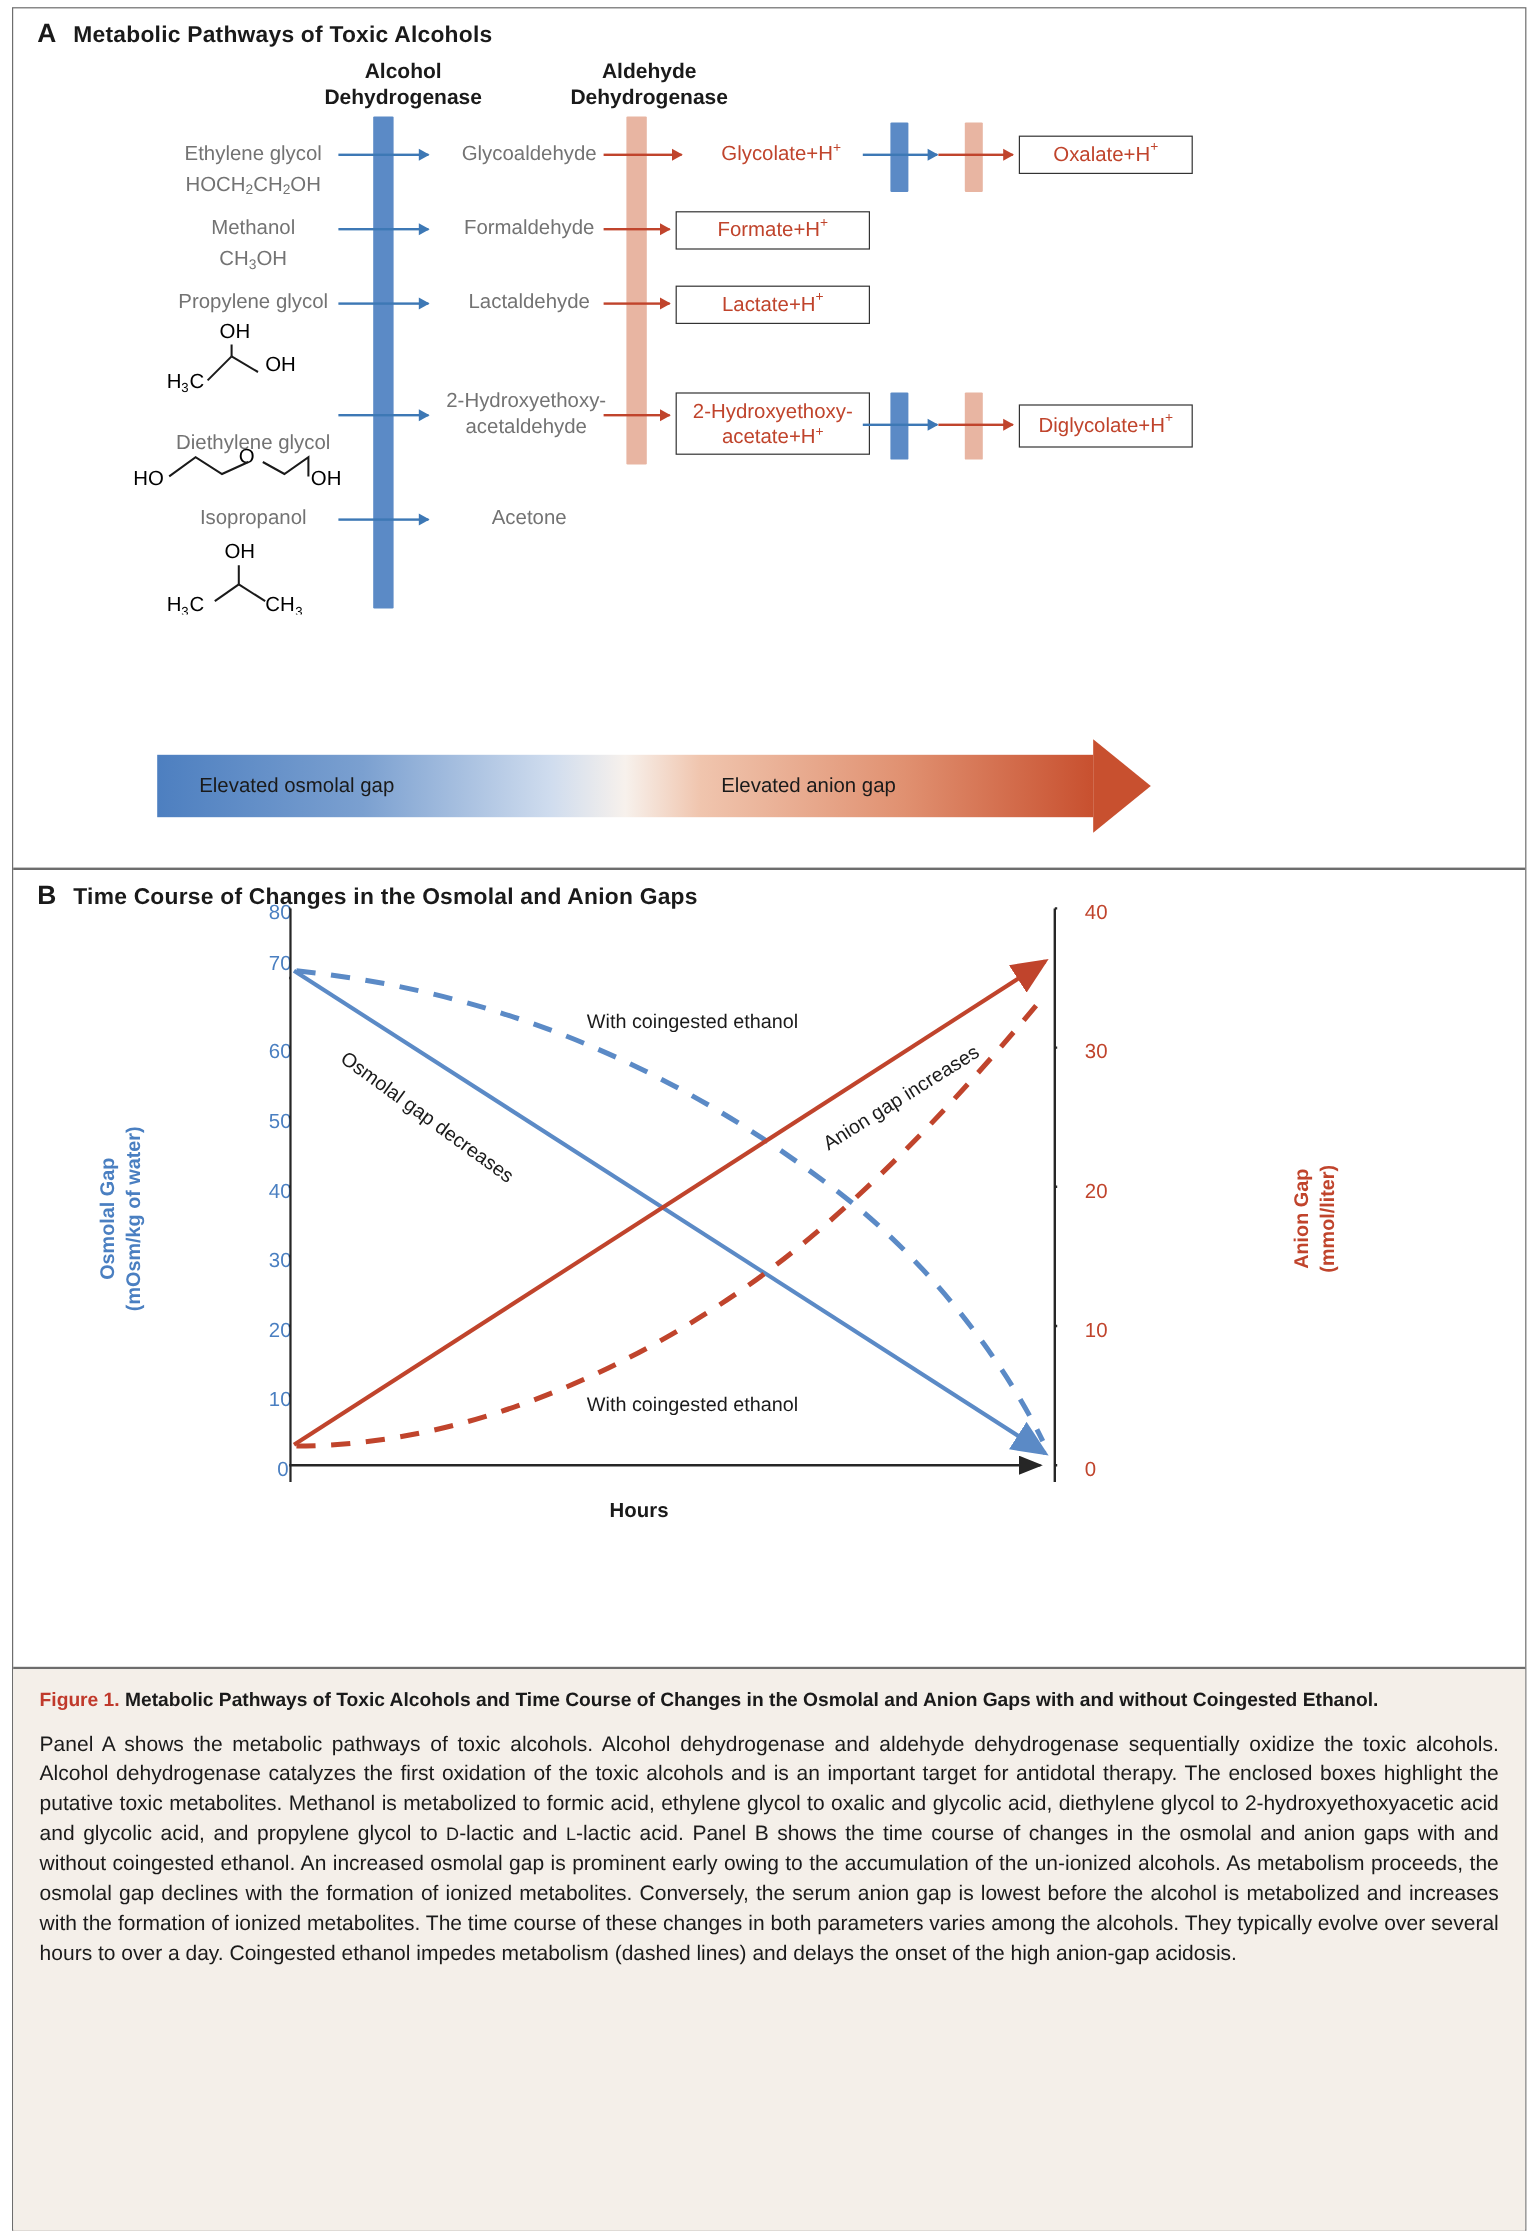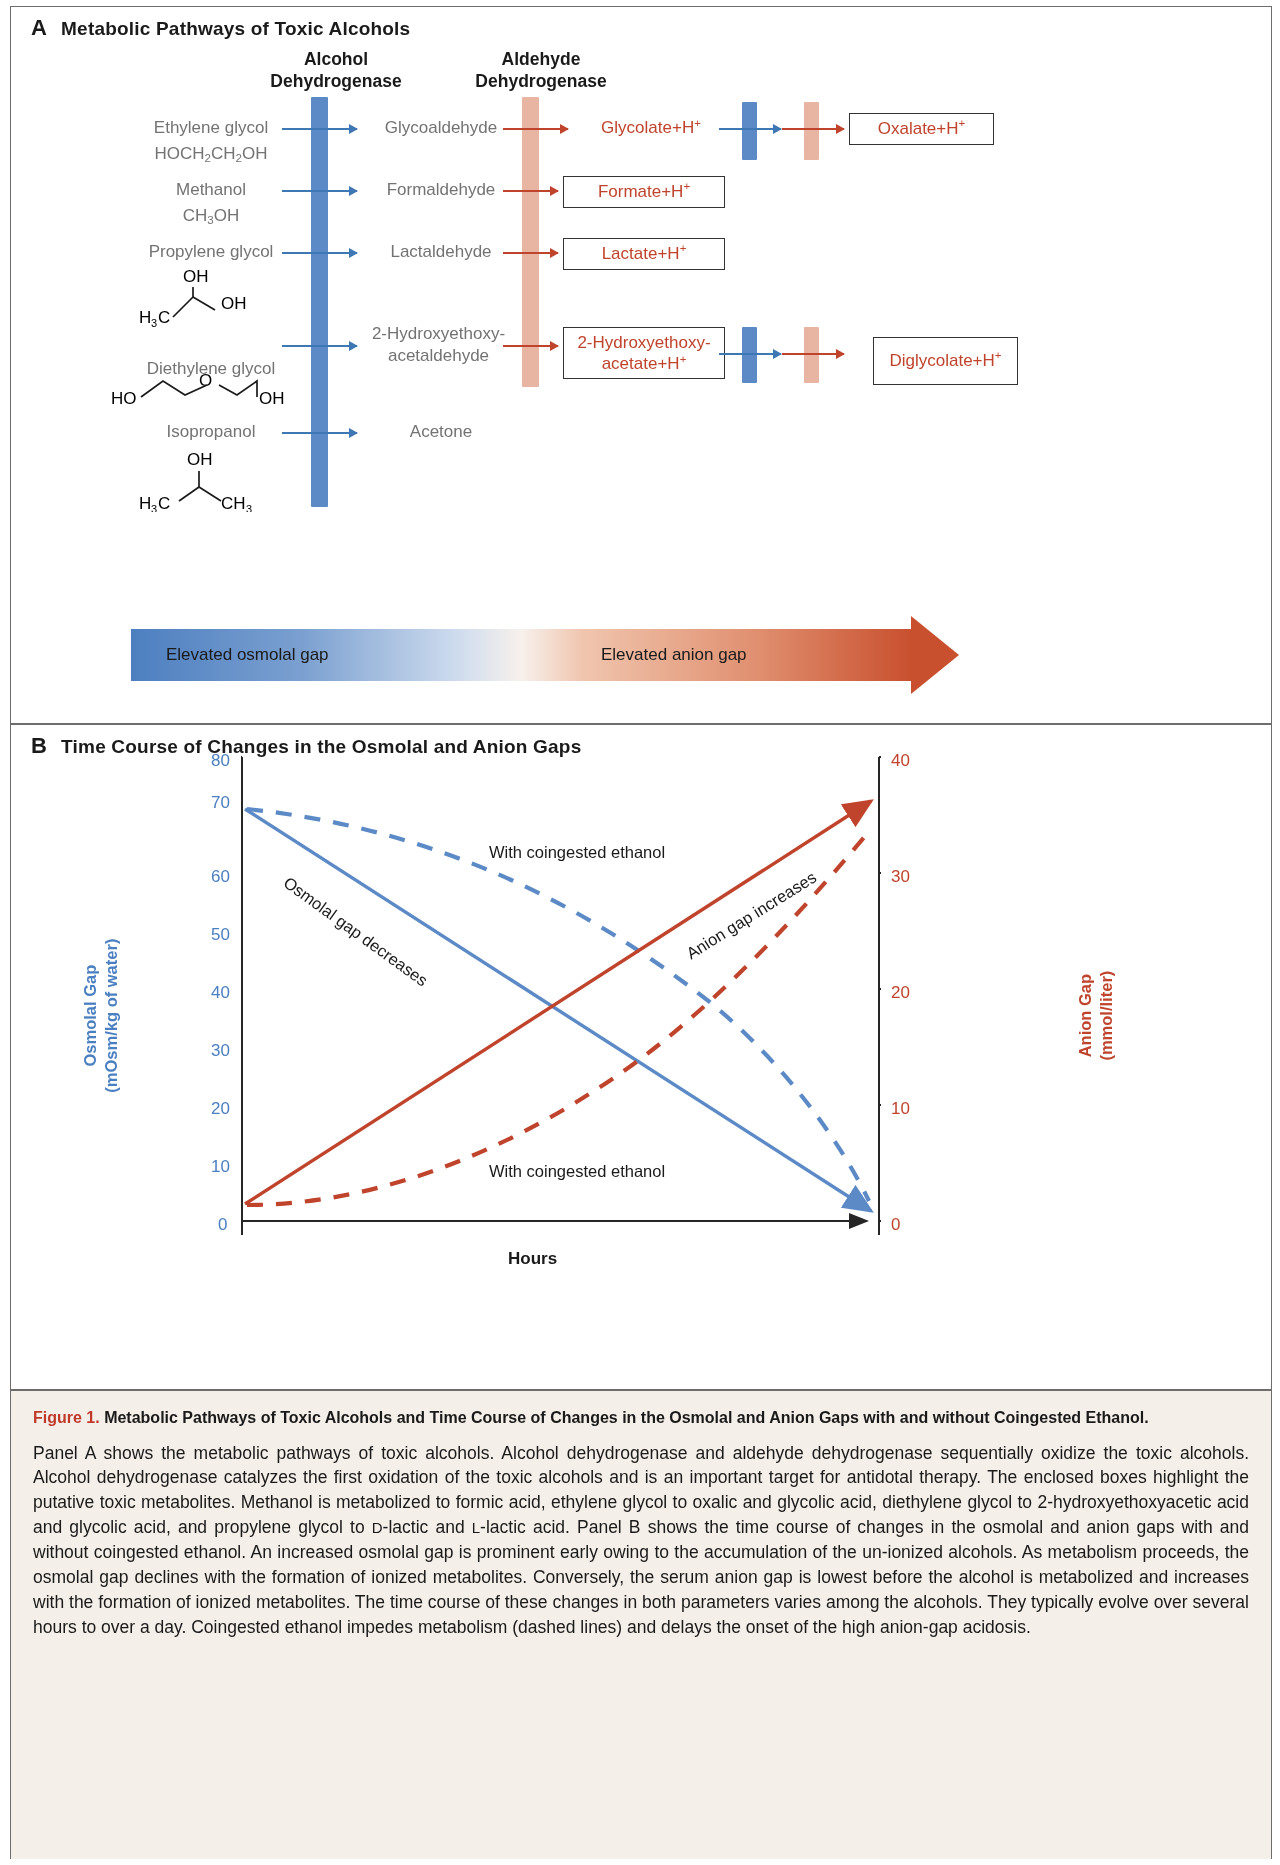--- a/index.html
+++ b/index.html
@@ -79,21 +79,21 @@
 
   
   .panel-b { position:relative; height:666px; border-bottom:2px solid #6d6d6d; }
   .chart-wrap { position:absolute; left:0; top:0; width:100%; height:100%; }
   .axis-title {
     position:absolute; font-weight:bold; font-size:16.5px; line-height:1.25;
     text-align:center; white-space:pre-line;
   }
   .axis-title.left  { color:#4a7fc1; transform:rotate(-90deg); transform-origin:center; }
   .axis-title.right { color:#c0442c; transform:rotate(-90deg); transform-origin:center; }
-  .tick-lbl { position:absolute; font-size:17px; }
+  .tick-lbl { position:absolute; font-size:17px;margin-left:13px; }
   .tick-lbl.blue { color:#4a7fc1; }
   .tick-lbl.red  { color:#c0442c; }
   .xaxis-title { position:absolute; font-weight:bold; font-size:17px;text-align:right; }
   .annot { position:absolute; font-size:16.5px; color:#1a1a1a; white-space:nowrap; }
 
   
   .caption {
     position:relative; background:#f4efe9; padding:16px 22px 20px 22px;
     height:468px;
   }
@@ -165,21 +165,21 @@
     <div class="arrow blue" style="left:271px; top:338px; width:75px;"></div>
     <div class="chem-label" style="left:345px; top:316px; width:165px; white-space:pre-line;">2-Hydroxyethoxy-
 acetaldehyde</div>
     <div class="arrow red" style="left:492px; top:338px; width:55px;"></div>
     <div class="metab-box" style="left:552px; top:320px; width:162px; height:52px; flex-direction:column;">
       <span>2-Hydroxyethoxy-</span>
       <span>acetate+H<sup>+</sup></span>
     </div>
     <div class="arrow blue" style="left:708px; top:346px; width:62px;"></div>
     <div class="arrow red" style="left:771px; top:346px; width:62px;"></div>
-    <div class="metab-box" style="left:862px; top:330px; width:145px; height:48px;">Diglycolate+H<sup>+</sup></div>
+    <div class="metab-box" style="left:838px; top:330px; width:145px; height:36px;">Diglycolate+H<sup>+</sup></div>
 
     <svg style="position:absolute; left:100px; top:352px;" width="210" height="52">
       <text x="0" y="45" font-size="17" font-family="Liberation Sans, sans-serif">HO</text>
       <text x="88" y="27" font-size="17" font-family="Liberation Sans, sans-serif">O</text>
       <text x="148" y="45" font-size="17" font-family="Liberation Sans, sans-serif">OH</text>
       <polyline points="30,38 52,22 74,36 96,26" fill="none" stroke="#1a1a1a" stroke-width="1.7"></polyline>
       <polyline points="108,26 126,36 146,22 146,38" fill="none" stroke="#1a1a1a" stroke-width="1.7"></polyline>
     </svg>
 
     <div class="chem-label" style="left:105px; top:414px; width:190px;">Isopropanol</div>

